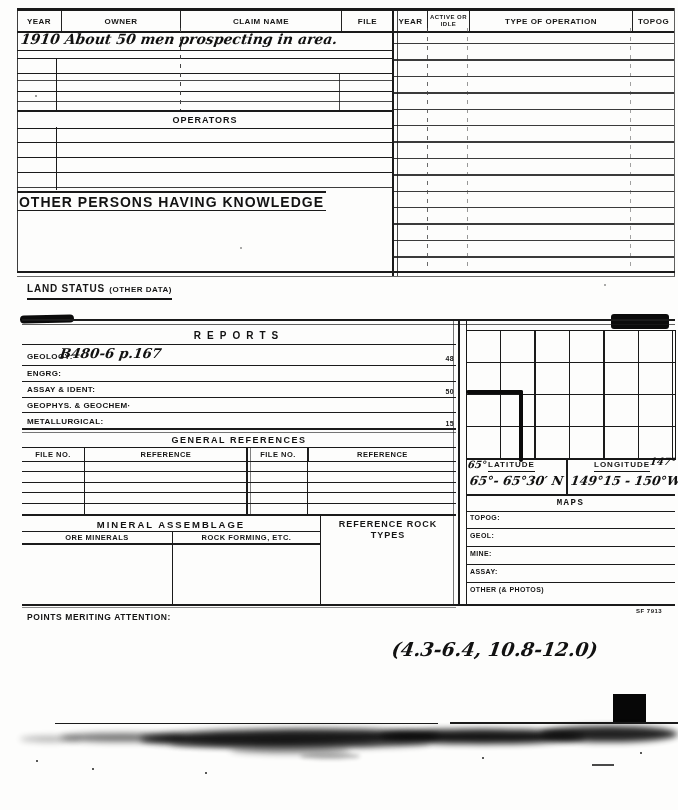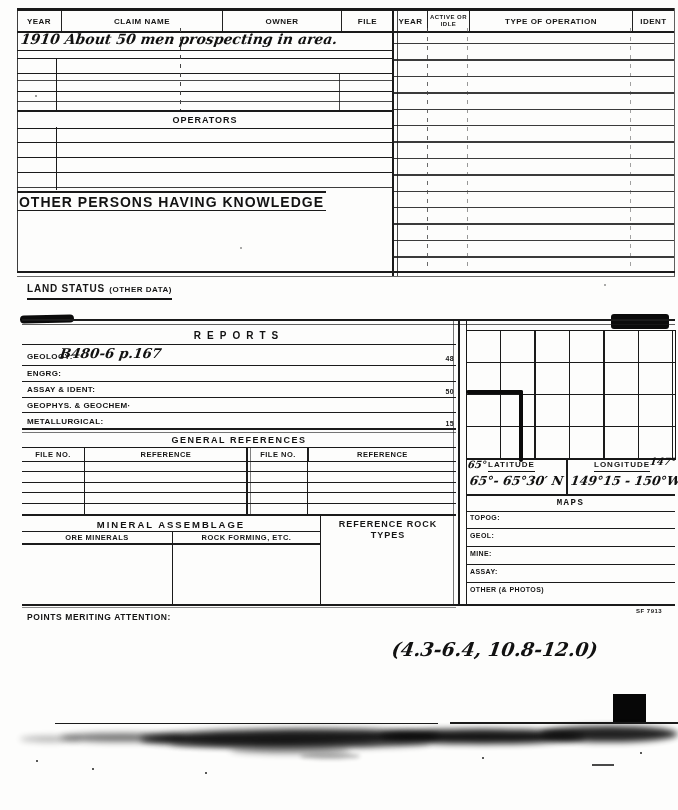--- a/index.html
+++ b/index.html
@@ -30,30 +30,30 @@
   .underl{border-bottom:1.6px solid #141414;padding-bottom:1.5px;}
   .speck{position:absolute;width:2px;height:2px;background:#222;border-radius:50%;}
 </style>
 </head>
 <body>
 
 <div class="page">
 
   <div class="hdrrow" style="left:17px;top:8px;width:376px;height:20px;">
     <div class="hdrcell" style="width:44px;">YEAR</div>
+    <div class="hdrcell" style="width:118px;">OWNER</div>
     <div class="hdrcell" style="width:160px;">CLAIM NAME</div>
-    <div class="hdrcell" style="width:118px;">OWNER</div>
     <div class="hdrcell" style="flex:1;">FILE</div>
   </div>
 
   <div class="hdrrow" style="left:394px;top:8px;width:280px;height:20px;">
     <div class="hdrcell" style="width:33px;">YEAR</div>
     <div class="hdrcell" style="width:41px;font-size:6px;line-height:7px;white-space:normal;">ACTIVE OR IDLE</div>
     <div class="hdrcell" style="width:162px;">TYPE OF OPERATION</div>
-    <div class="hdrcell" style="flex:1;">IDENT</div>
+    <div class="hdrcell" style="flex:1;">TOPOG</div>
   </div>
 
   <div class="hand" style="left:21px;top:31px;font-size:14px;">1910  About 50 men prospecting in area.</div>
 
   <div class="hl" style="left:17px;top:50px;width:375px;height:1.4px;"></div>
   <div class="hl" style="left:17px;top:58px;width:375px;"></div>
   <div class="hl" style="left:17px;top:73px;width:375px;"></div>
   <div class="hl" style="left:17px;top:80px;width:375px;opacity:.8;"></div>
   <div class="hl" style="left:17px;top:91px;width:375px;"></div>
   <div class="hl" style="left:17px;top:101px;width:375px;opacity:.8;"></div>

